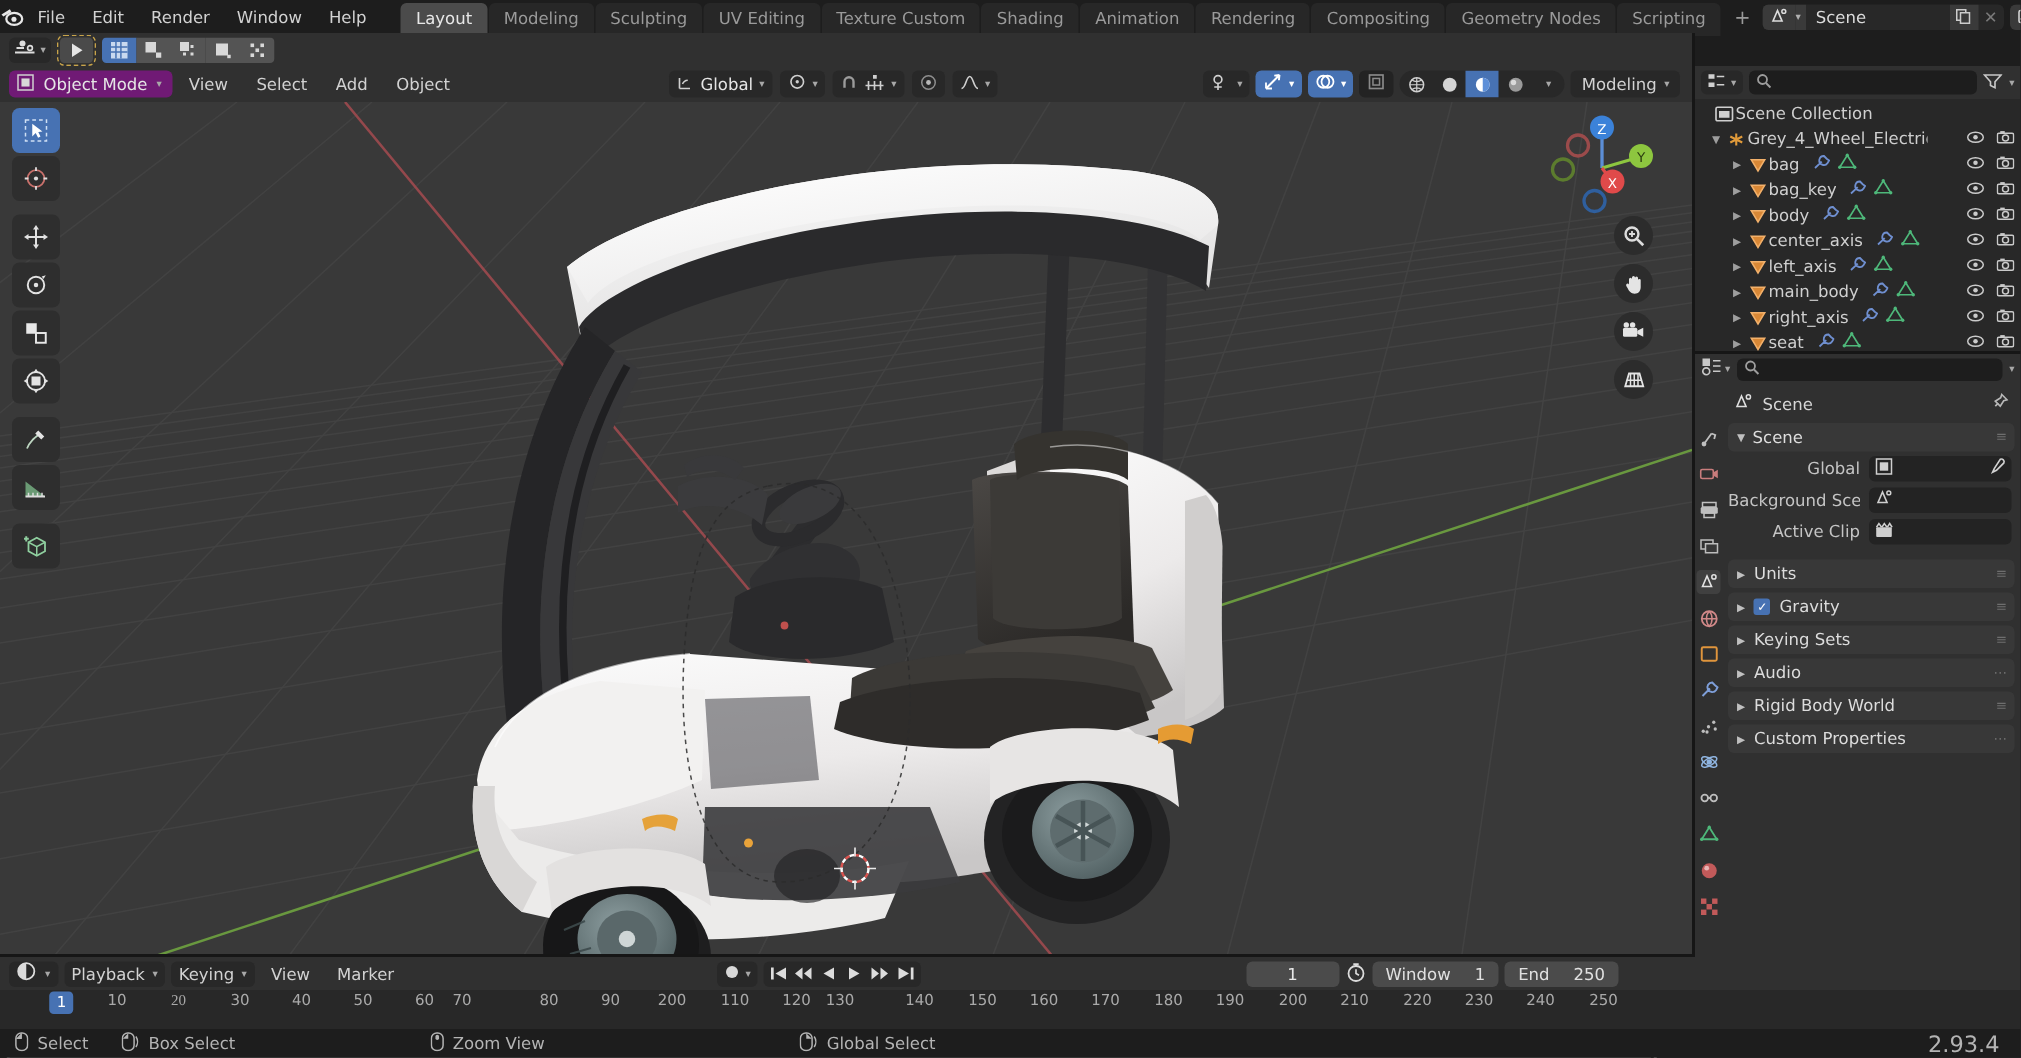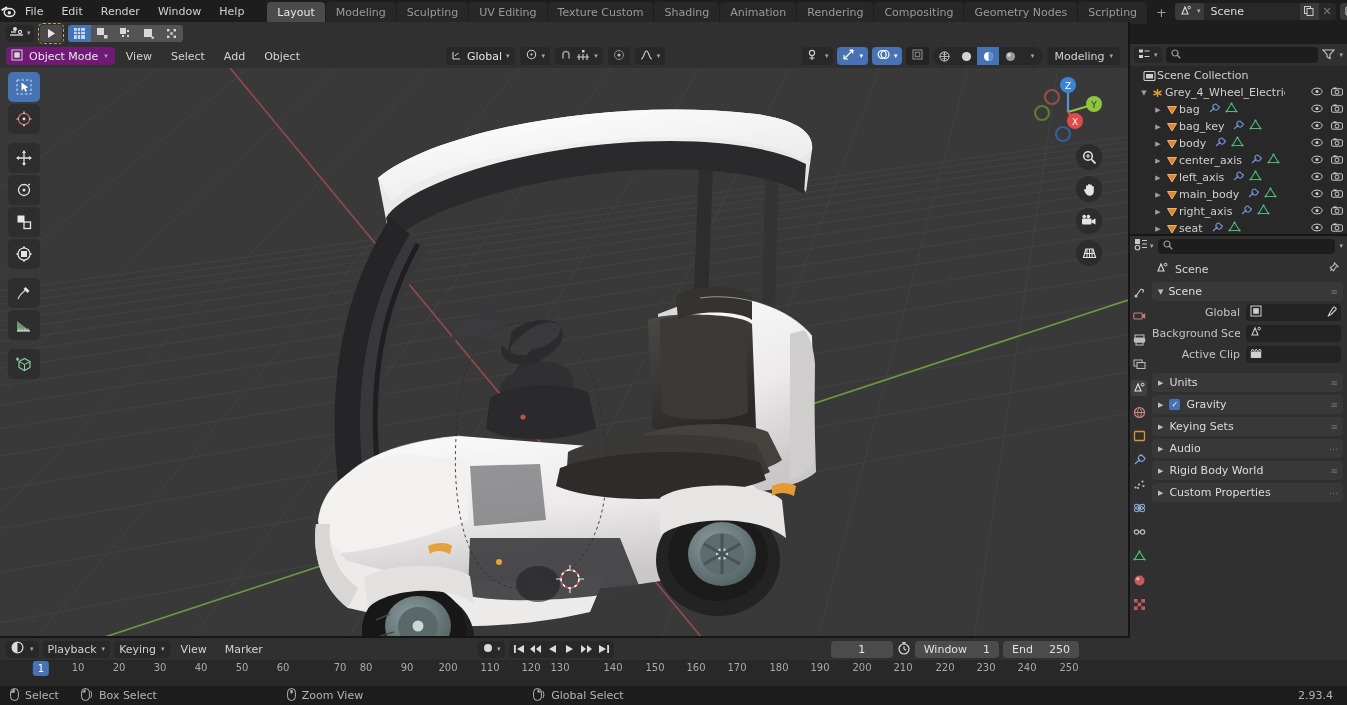--- a/index.html
+++ b/index.html
@@ -171,21 +171,21 @@
   .tl-scroll { position:absolute; left:6px; top:41px; height:5px; background:#5a5a5a; border-radius:3px; }
   .tl-arrowL { position:absolute; left:2px; top:38px; color:#8a8a8a; font-size:9px;}
   .tl-arrowR { position:absolute; right:240px; top:38px; color:#8a8a8a; font-size:9px;}
 
   
   .statusbar {
     position:absolute; left:0; top:686px; width:1347px; height:19px;
     background:#1d1d1d; display:flex; align-items:center; padding-left:10px; font-size:11px; color:#b4b4b4;
   }
   .sb-item { display:flex; align-items:center; gap:6px; }
-  .sb-ver { margin-left:auto; padding-right:14px; color:#b4b4b4; font-size:11px; }
+  .sb-ver { margin-left:auto; padding-right:14px; color:#b4b4b4; font-size:15px; }
 
   
   .split-v { position:absolute; width:2px; background:#161616; }
   .split-h { position:absolute; height:2px; background:#161616; }
 </style>
 </head>
 <body>
 
 <div class="app">
 
@@ -1389,26 +1389,26 @@
         </div>
       </div>
     </div>
 
     <div class="tl-ruler">
       <span class="tl-arrowL">❮</span>
       <div class="playhead" style="left:41px;">
         <span>1</span>
       </div>
       <span class="tick" style="left:78px;">10</span>
-      <span class="tick" style="left:119px;">20</span>
+      <span class="tick" style="left:119px;font-family:Liberation Serif, serif;">20</span>
       <span class="tick" style="left:160px;">30</span>
       <span class="tick" style="left:201px;">40</span>
       <span class="tick" style="left:242px;">50</span>
       <span class="tick" style="left:283px;">60</span>
-      <span class="tick" style="left:340px;">70</span>
+      <span class="tick" style="left:308px;">70</span>
       <span class="tick" style="left:366px;">80</span>
       <span class="tick" style="left:407px;">90</span>
       <span class="tick" style="left:448px;">200</span>
       <span class="tick" style="left:490px;">110</span>
       <span class="tick" style="left:531px;">120</span>
       <span class="tick" style="left:560px;">130</span>
       <span class="tick" style="left:613px;">140</span>
       <span class="tick" style="left:655px;">150</span>
       <span class="tick" style="left:696px;">160</span>
       <span class="tick" style="left:737px;">170</span>

